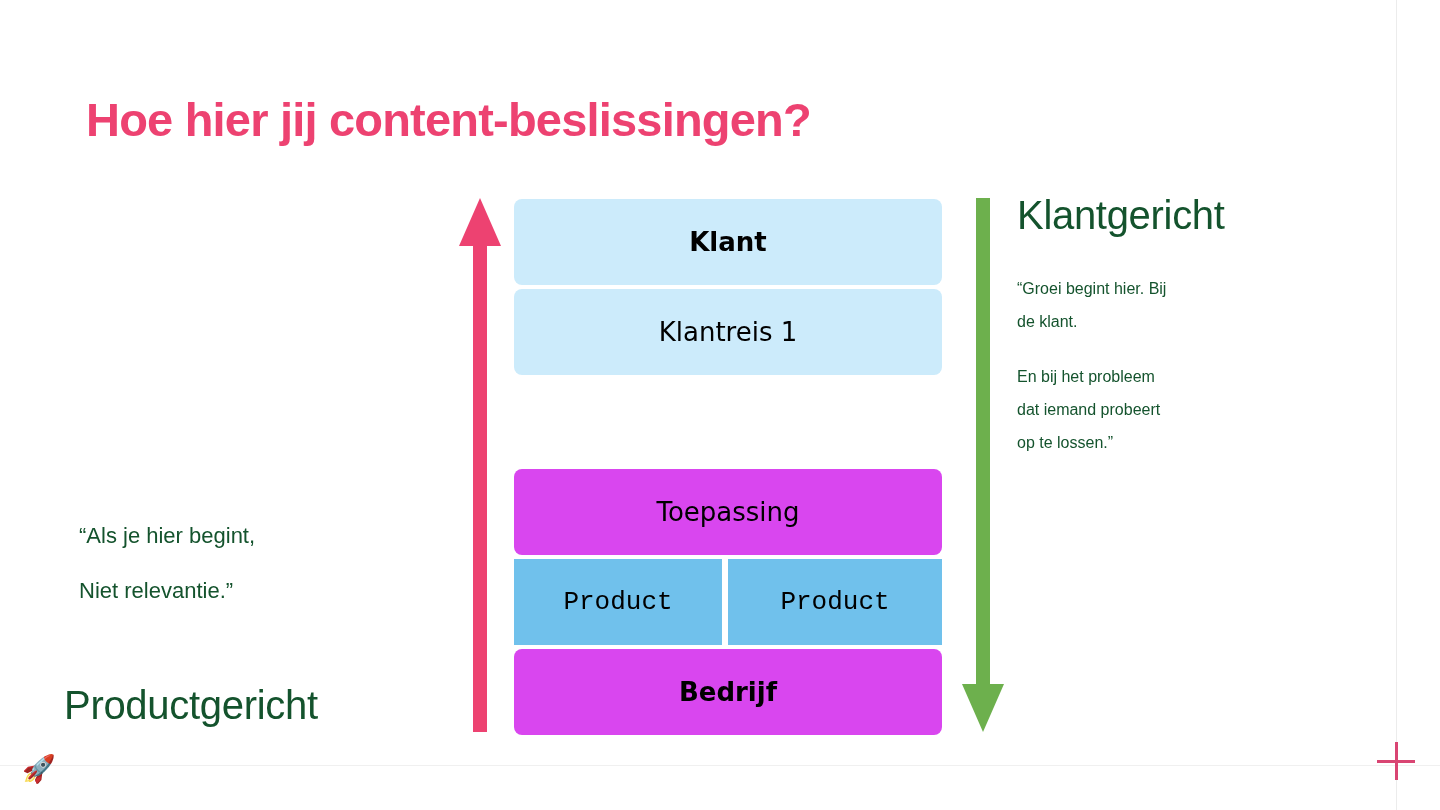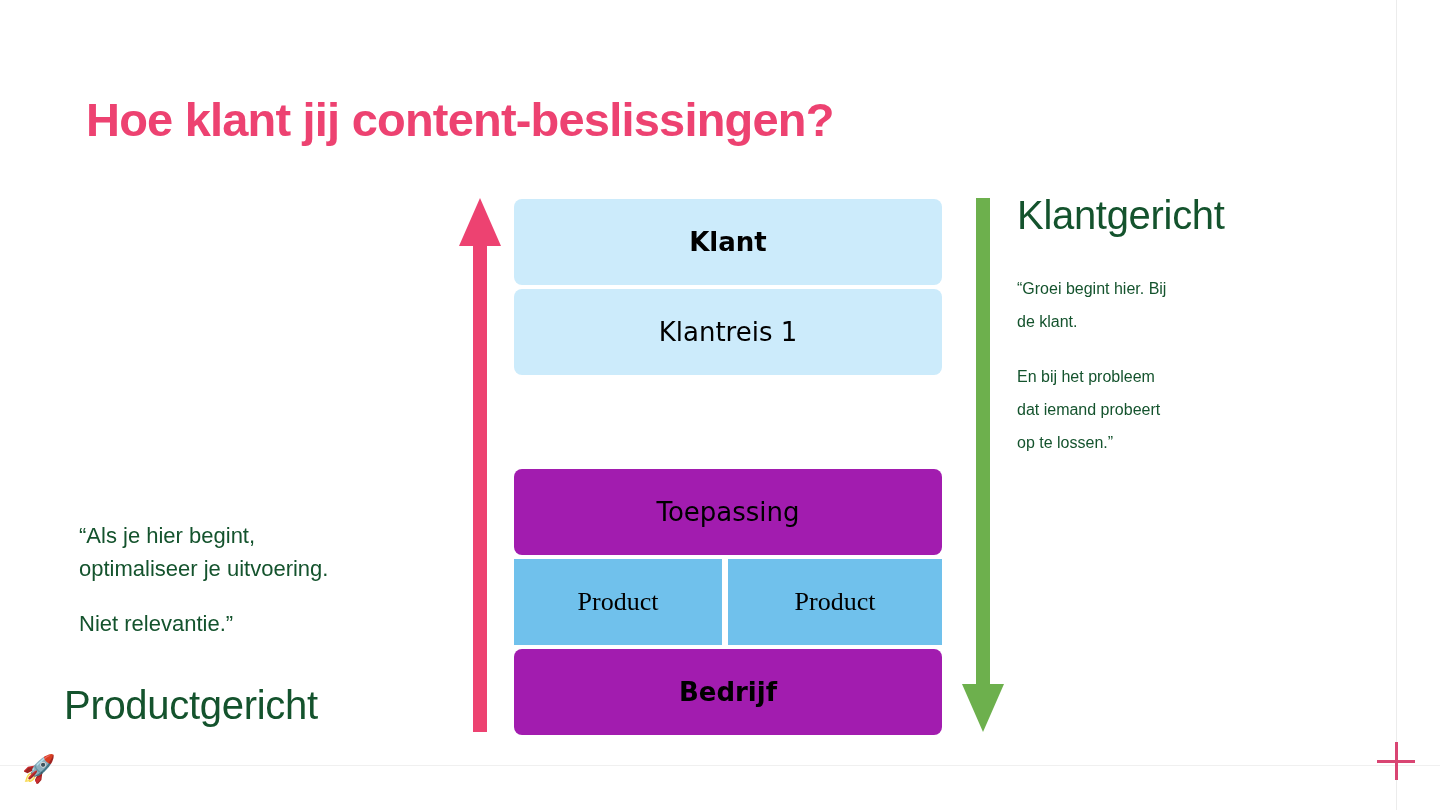--- a/index.html
+++ b/index.html
@@ -69,21 +69,21 @@
     box-sizing: border-box;
     display: flex;
     align-items: center;
     justify-content: center;
     color: #000000;
     font-size: 26px;
     font-family: "DejaVu Sans", sans-serif;
     border-radius: 8px;
   }
   .block.light { background: #CCEBFB; }
-  .block.dark  { background: #a21caf; }
+  .block.dark  { background: #d946ef; }
   .block.bold  { font-weight: bold; }
 
   .b0 { top: 0px;   height: 86px; }
   .b1 { top: 90px;  height: 86px; justify-content: center; }
   .b2 { top: 180px; height: 86px; }
   .b3 { top: 270px; height: 86px; }
   .b5 { top: 450px; height: 86px; }
 
   .split-row {
     position: absolute;
@@ -95,21 +95,21 @@
     gap: 6px;
   }
   .split-cell {
     flex: 1;
     background: #70C1EC;
     display: flex;
     align-items: center;
     justify-content: center;
     color: #000000;
     font-size: 26px;
-    font-family: Liberation Serif, serif;
+    font-family: Liberation Mono, monospace;
   }
   .split-cell.left  { flex: 0 0 208px; }
   .split-cell.right { flex: 0 0 214px; }
 
   
   .arrow {
     position: absolute;
   }
   .arrow-up {
     left: 459px;
@@ -190,21 +190,21 @@
   }
 </style>
 </head>
 <body>
 
 <div class="slide">
 
   <div class="guide-v"></div>
   <div class="guide-h"></div>
 
-  <div class="title">Hoe klant jij content-beslissingen?</div>
+  <div class="title">Hoe hier jij content-beslissingen?</div>
 
   <div class="arrow arrow-up">
     <svg width="42" height="534" viewBox="0 0 42 534" xmlns="http://www.w3.org/2000/svg">
       <polygon points="21,0 42,48 28,48 28,534 14,534 14,48 0,48" fill="#ED4271"></polygon>
     </svg>
   </div>
 
   <div class="pyramid">
 
     <div class="block light bold b0">
@@ -237,21 +237,20 @@
 
   <div class="arrow arrow-down">
     <svg width="42" height="534" viewBox="0 0 42 534" xmlns="http://www.w3.org/2000/svg">
       <polygon points="21,534 0,486 14,486 14,0 28,0 28,486 42,486" fill="#6DB04D"></polygon>
     </svg>
   </div>
 
   <div class="side-text quote-left">
     <p class="para">
       <span>“Als je hier begint,</span><br>
-      <span>optimaliseer je uitvoering.</span>
     </p>
     <p class="para">
       <span>Niet relevantie.”</span>
     </p>
   </div>
 
   <div class="side-text heading-left">Productgericht</div>
 
   <div class="side-text heading-right">Klantgericht</div>
 

